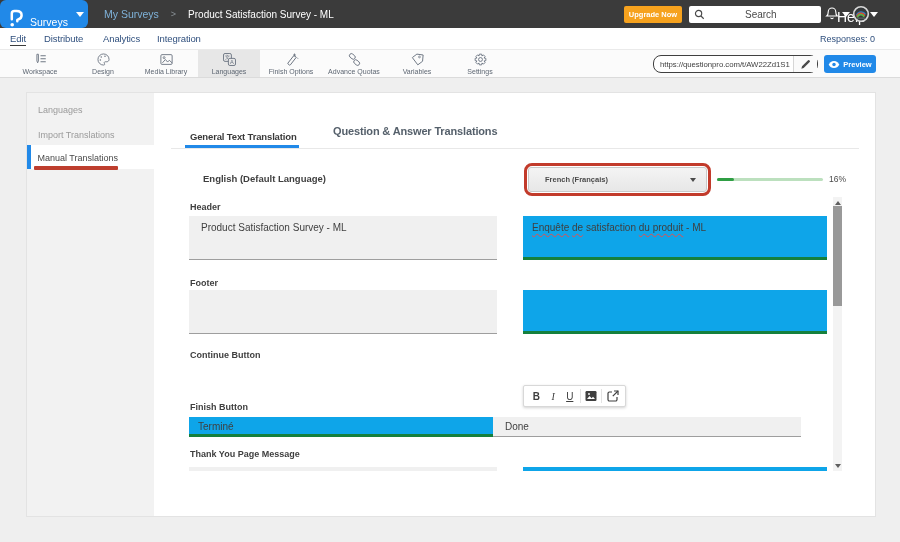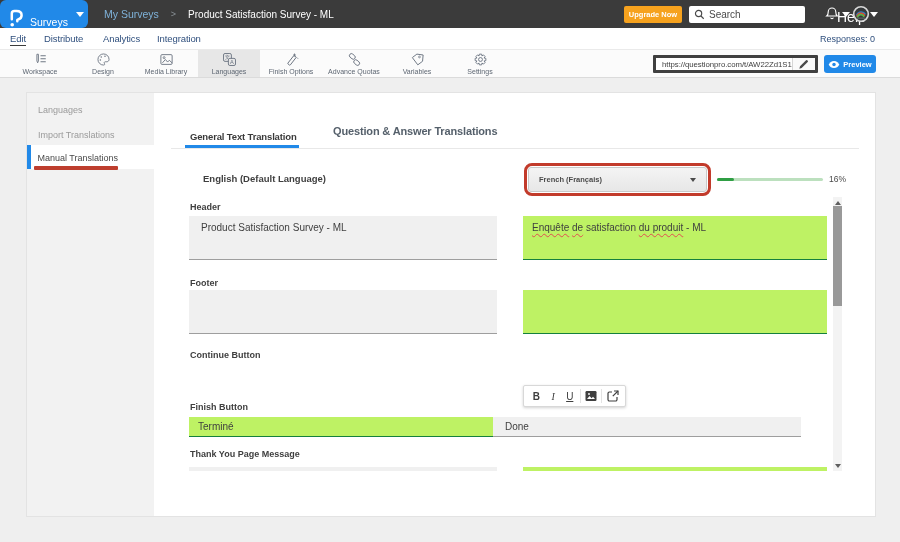--- a/index.html
+++ b/index.html
@@ -11,21 +11,21 @@
   #logoblock { position:absolute; left:0; top:0; width:88px; height:28px; background:#2189E8; display:flex; align-items:flex-end;border-radius:6px; }
   #logoblock svg { margin-left:9px; }
   #product-menu-label { color:#fff; font-size:10.5px; margin-left:5px; }
   .caret { width:0; height:0; border-left:4px solid transparent; border-right:4px solid transparent; border-top:5px solid #fff; display:inline-block; }
   #surveys-caret { position:absolute; left:76px; top:12px; }
   #breadcrumb { position:absolute; left:104px; top:0; height:28px; display:flex; align-items:center; }
   #breadcrumb .parent { color:#7FB2D9; font-size:10.5px; }
   #breadcrumb .sep { color:#8B9298; font-size:9px; margin:0 12px 0 12px; }
   #breadcrumb .current { color:#FFFFFF; font-size:10px; }
   #upgrade-btn { position:absolute; left:624px; top:6px; width:58px; height:17px; background:#F6A21E; border-radius:2px; color:#fff; font-size:7.5px; font-weight:bold; display:flex; align-items:center; justify-content:center; }
-  #searchbox { position:absolute; left:689px; top:5.5px; width:116px; height:17px; background:#fff; border-radius:2px; display:flex; align-items:center; }
+  #searchbox { position:absolute; left:689px; top:5.5px; width:132px; height:17px; background:#fff; border-radius:2px; display:flex; align-items:center;gap:36px; }
   #searchbox svg { margin-left:5px; }
   #search-placeholder { color:#4A4A4A; font-size:10px; margin-left:4px; }
   #help-link { position:absolute; left:837px; top:9px; color:#fff; font-size:14px; }
   #bell { position:absolute; left:825px; top:6px; }
   #bell-caret { position:absolute; left:842px; top:12px; }
   #avatar { position:absolute; left:852px; top:5px; }
   #avatar-caret { position:absolute; left:870px; top:12px; }
 
   
   #menubar { position:absolute; left:0; top:28px; width:900px; height:22px; background:#fff; border-bottom:1px solid #EAEAEA; }
@@ -35,21 +35,21 @@
   #menu-analytics { left:103px; }
   #menu-integration { left:157px; }
   #responses-count { position:absolute; top:6px; right:25px; font-size:9px; font-weight:normal; color:#30507E; }
 
   
   #icontoolbar { position:absolute; left:0; top:50px; width:900px; height:28px; background:#FBFBFB; border-bottom:1px solid #DBDBDB; }
   .tool-item { position:absolute; top:0; width:62px; height:27px; display:flex; flex-direction:column; align-items:center; justify-content:flex-start; }
   .tool-item svg { margin-top:2px; }
   .tool-item .tool-label { font-size:7px; color:#5E6773; margin-top:1px; white-space:nowrap; }
   .tool-item.active { background:#E7E7E7; }
-  #urlgroup { position:absolute; left:653px; top:5px; width:165px; height:18px; border:3px solid #404040; border-radius:1px; background:#fff; display:flex; }
+  #urlgroup { position:absolute; left:653px; top:5px; width:165px; height:18px; border:1px solid #404040; border-radius:8px; background:#fff; display:flex; }
   #url-input { width:139px; height:100%; font-size:7.8px; letter-spacing:-0.05px; color:#3F3F3F; display:flex; align-items:center; padding-left:6px; white-space:nowrap; overflow:hidden; }
   #url-edit-btn { width:24px; height:100%; border-left:1px solid #D6D6D6; display:flex; align-items:center; justify-content:center; background:#FAFAFA; }
   #preview-btn { position:absolute; left:824px; top:5px; width:52px; height:18px; background:#2189E8; border-radius:3px; color:#fff; font-size:7.5px; font-weight:bold; display:flex; align-items:center; justify-content:center; gap:3px; }
 
   
   #card { position:absolute; left:26px; top:92px; width:850px; height:425px; background:#fff; border:1px solid #E3E3E3; }
   #side-panel { position:absolute; left:0; top:0; width:127px; height:423px; background:#F2F2F2; }
   .side-item { position:absolute; left:11px; font-size:9px; color:#9A9A9A; white-space:nowrap; }
   #side-item-0 { top:12px; }
   #side-item-1 { top:37px; }
@@ -57,34 +57,34 @@
   #side-item-2 { position:absolute; left:6.5px; top:8px; font-size:9px; color:#4A4A4A; white-space:nowrap; }
   #manual-underline { position:absolute; left:7px; top:73px; width:84px; height:4px; background:#BE3E2E; border-radius:1px; }
 
   
   #tab-general { position:absolute; left:163px; top:38px; font-size:9.5px; font-weight:600; color:#3A3A3A; letter-spacing:-0.15px; }
   #tab-general-underline { position:absolute; left:158px; top:52px; width:114px; height:3px; background:#2189E8; }
   #tab-qa { position:absolute; left:286px; top:32px; font-size:11px; font-weight:600; color:#55606B; letter-spacing:-0.15px;margin-left:20px; }
   #tabs-divider { position:absolute; left:144px; top:55px; width:688px; height:1px; background:#E8E8E8; }
 
   #english-label { position:absolute; left:164px; top:80px; font-size:9.5px; font-weight:bold; color:#3F3F3F;padding-left:12px; }
-  #lang-select { position:absolute; left:501px; top:74px; width:179px; height:25px; background:linear-gradient(#F4F4F4,#E7E7E7); border:1px solid #C9C9C9; border-radius:3px; font-size:7.5px; font-weight:bold; color:#4A4A4A; display:flex; align-items:center; padding-left:10px; }
+  #lang-select { position:absolute; left:501px; top:74px; width:179px; height:25px; background:linear-gradient(#F4F4F4,#E7E7E7); border:1px solid #C9C9C9; border-radius:3px; font-size:7.5px; font-weight:bold; color:#4A4A4A; display:flex; align-items:center; padding-left:16px; }
   #lang-caret { position:absolute; right:10px; top:10px; border-left:3.5px solid transparent; border-right:3.5px solid transparent; border-top:4.5px solid #4A4A4A; width:0; height:0; }
   #red-annotation { position:absolute; left:497px; top:70px; width:187px; height:33px; border:3px solid #C23B2B; border-radius:8px; }
   #progressbar { position:absolute; left:690px; top:85px; width:106px; height:3px; background:#BCE0BE; border-radius:2px; }
   #progressfill { height:3px; background:#2F9E44; border-radius:2px; }
   #progress-pct { position:absolute; left:802px; top:81px; font-size:8.5px; color:#4A4A4A; }
 
   
   #scrollarea { position:absolute; left:144px; top:104px; width:673px; height:274px; overflow:hidden; }
   .row-label { position:absolute; left:19px; font-size:9px; font-weight:bold; color:#3F3F3F; white-space:nowrap; }
   .box-row { position:absolute; left:18px; display:flex; }
   .cell { font-size:10px; color:#3F3F3F; white-space:nowrap; overflow:hidden; }
   .cell.en { width:308px; background:#F0F0F0; border-bottom:1px solid #9E9E9E; padding:6px 12px; margin-right:26px; }
-  .cell.tr { width:304px; background:#bef264; border-bottom:1px solid #15803d; padding:6px 9px; }
+  .cell.tr { width:304px; background:#0ea5e9; border-bottom:3px solid #15803d; padding:6px 9px; }
   .cell.tr.focused { background:#fff; border-bottom:2.5px solid #1E88E5; }
   .single .cell { padding-top:3.5px; }
   .spell { text-decoration:underline; text-decoration-style:wavy; text-decoration-color:#E05050; text-decoration-thickness:1px; text-underline-offset:2px; }
 
   #label-0 { top:5px; }   #boxes-0 { top:19px; }  #boxes-0 .cell { height:44px; }
   #label-1 { top:81px; }  #boxes-1 { top:93px; }  #boxes-1 .cell { height:44px; }
   #label-2 { top:153px; } #boxes-2 { top:166px; } #boxes-2 .cell { height:18px; } #boxes-2 .cell.focused { height:20.5px; }
   #label-3 { top:205px; } #boxes-3 { top:220px; } #boxes-3 .cell { height:20px; }
   #label-4 { top:252px; } #boxes-4 { top:270px; } #boxes-4 .cell { height:45px; }
 

